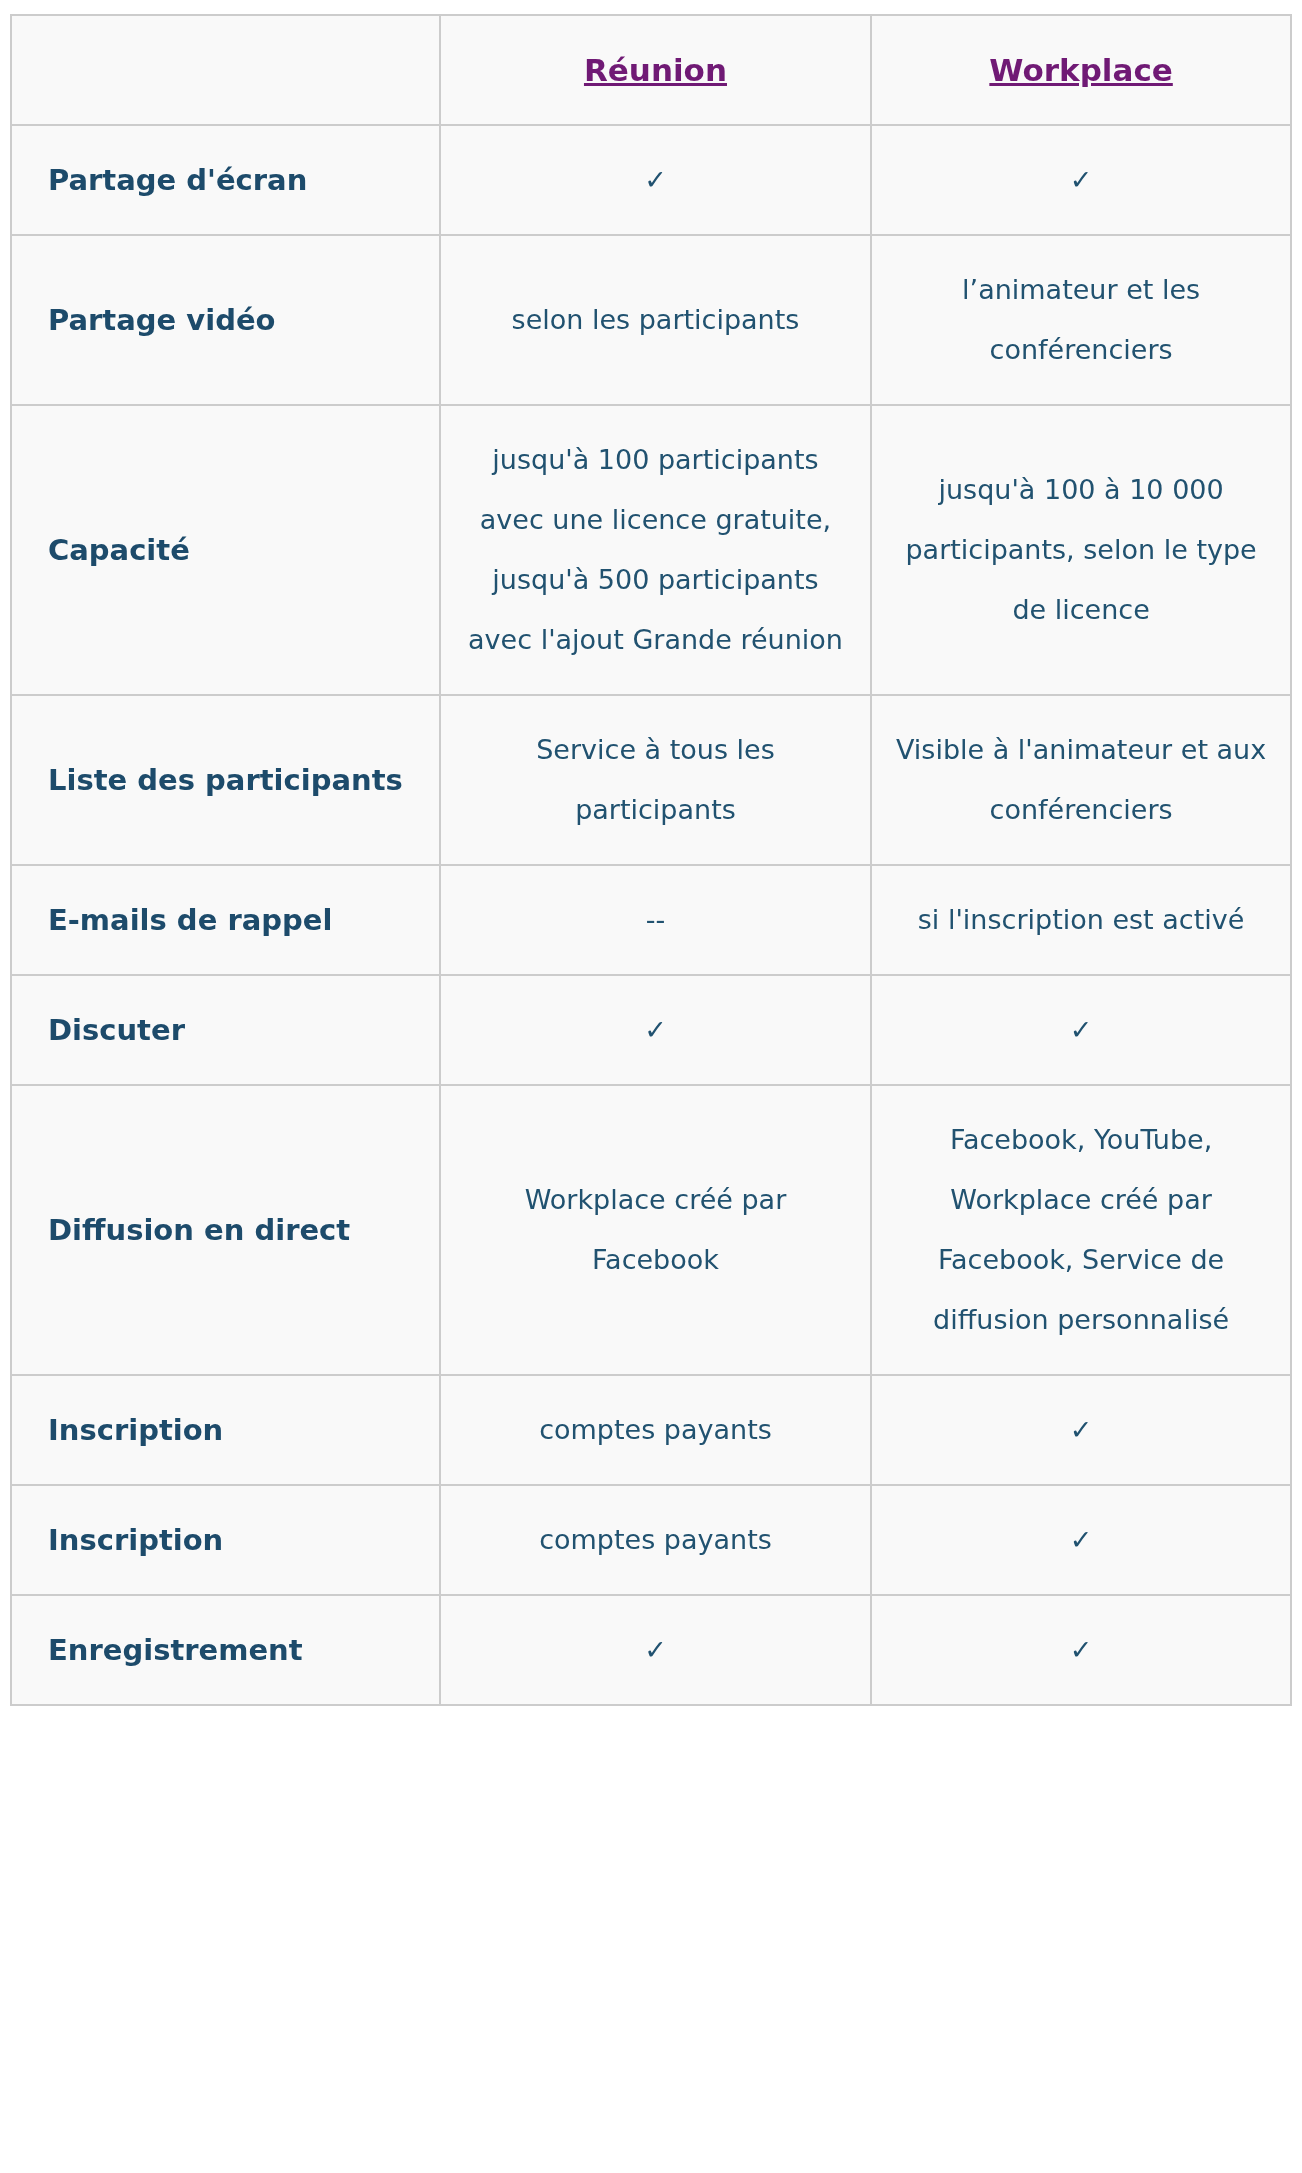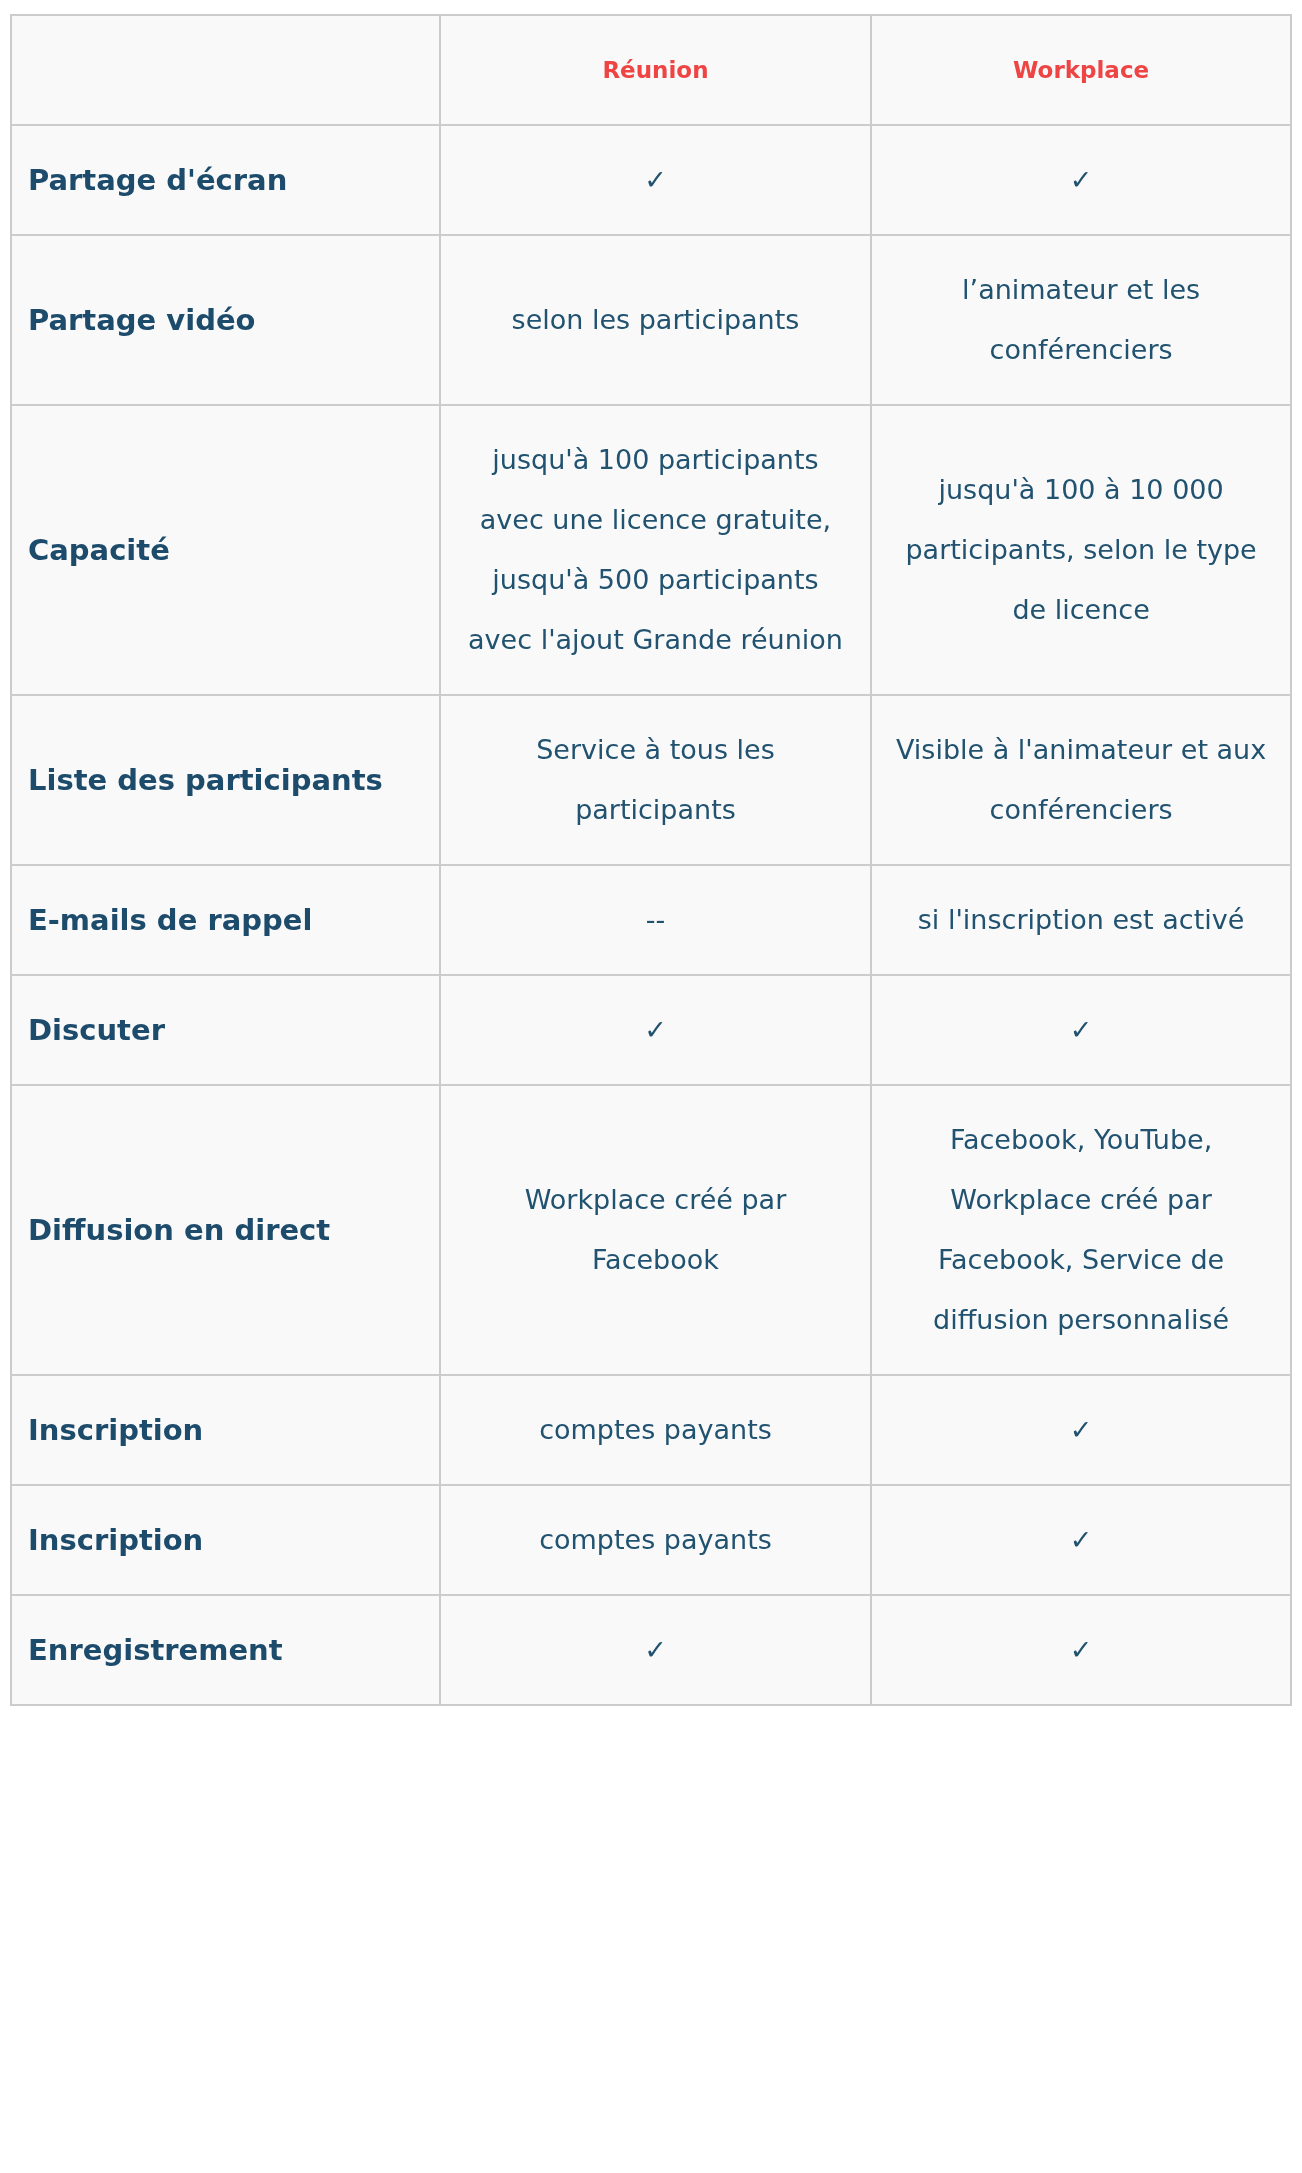--- a/index.html
+++ b/index.html
@@ -29,28 +29,29 @@
     line-height: 60px;
     color: #215270;
     text-align: center;
     padding: 24px 10px;
     white-space: pre-line;
     overflow-wrap: break-word;
     font-weight: normal;
   }
   thead th {
     font-weight: bold;
-    font-size: 23px;
-    color: #ef4444;
+    font-size: 31px;
+    color: #701a75;
+    text-decoration: underline;
   }
   tbody th.row-label {
     text-align: left;
     font-weight: bold;
     font-size: 29px;
-    padding: 24px 16px;
+    padding: 24px 36px;
     color: #1d4b6b;
   }
 </style>
 </head>
 <body>
 
 <main>
   <table>
     <colgroup>
       <col class="c1">

